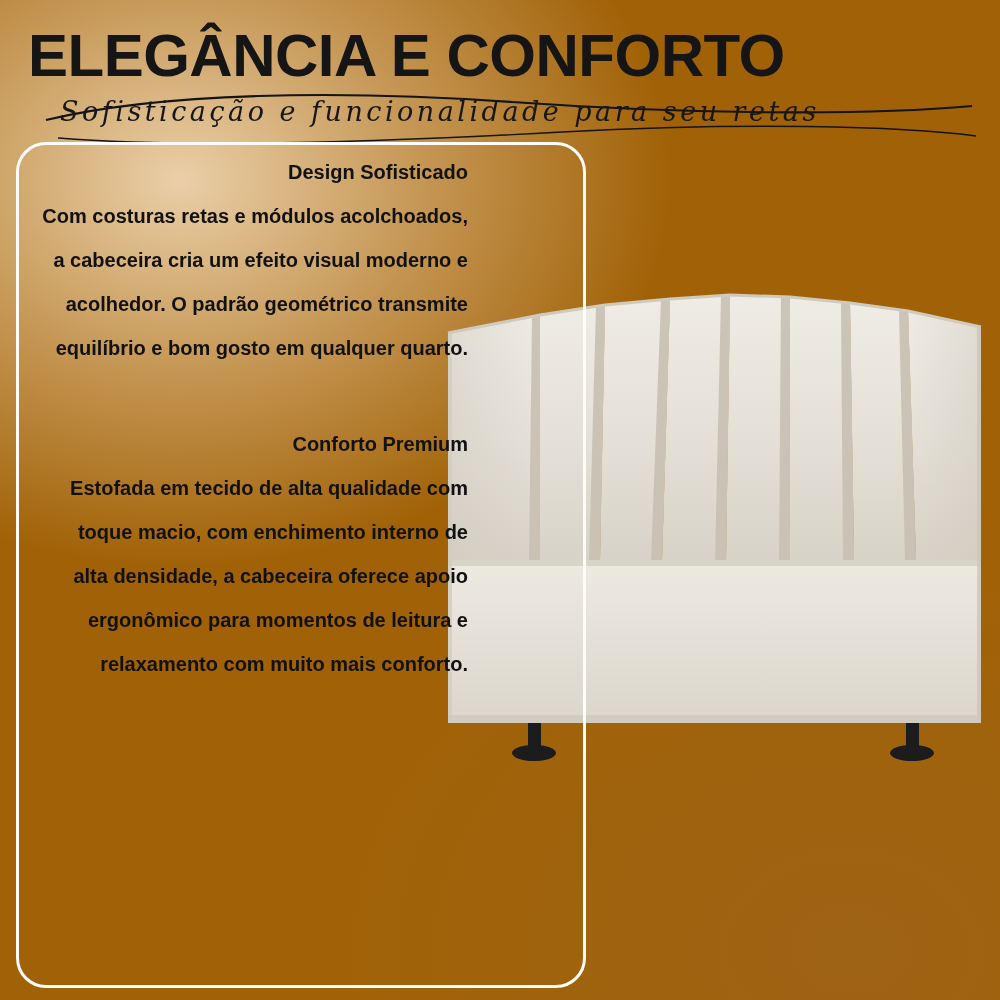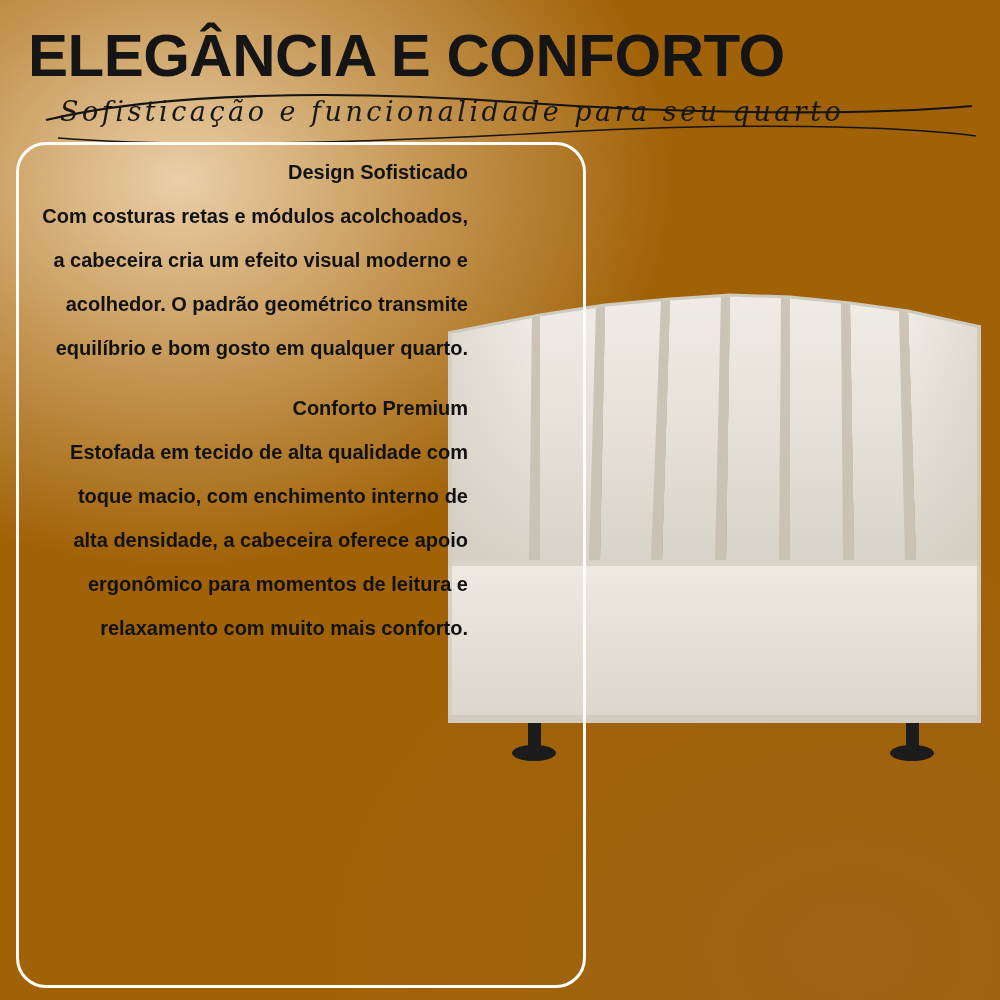--- a/index.html
+++ b/index.html
@@ -92,21 +92,21 @@
     left: 38px;
     top: 150px;
     width: 430px;
     z-index: 7;
     color: #111;
     font-size: 20px;
     line-height: 44px;
     font-weight: bold;
     text-align: right;
   }
-  .para + .para { margin-top: 16px; }
+  .para + .para { margin-top: 52px; }
 
   
   .headboard {
     position: absolute;
     left: 430px;
     top: 283px;
     width: 555px;
     height: 480px;
     z-index: 2;
   }
@@ -175,21 +175,21 @@
     <rect x="18" y="432" width="533" height="8" fill="#cfc9bd" opacity="0.8"></rect>
   </svg>
 
   <div class="title">ELEGÂNCIA E CONFORTO</div>
 
   <svg class="swash" viewBox="0 0 940 62">
     <path d="M4,34 C120,6 300,4 470,16 C640,28 820,30 930,20" fill="none" stroke="#141414" stroke-width="2.2"></path>
     <path d="M16,52 C140,62 340,56 520,46 C700,36 860,40 934,50" fill="none" stroke="#141414" stroke-width="1.4"></path>
   </svg>
 
-  <div class="subtitle">Sofisticação e funcionalidade para seu quarto</div>
+  <div class="subtitle">Sofisticação e funcionalidade para seu retas</div>
 
   <div class="card"></div>
 
   <div class="body-text">
     <div class="para" style="white-space:pre-line">Design Sofisticado
 Com costuras retas e módulos acolchoados, a cabeceira cria um efeito visual moderno e acolhedor. O padrão geométrico transmite equilíbrio e bom gosto em qualquer quarto.</div>
     <div class="para" style="white-space:pre-line">Conforto Premium
 Estofada em tecido de alta qualidade com toque macio, com enchimento interno de
 alta densidade, a cabeceira oferece apoio ergonômico para momentos de leitura e relaxamento com muito mais conforto.</div>
   </div>

